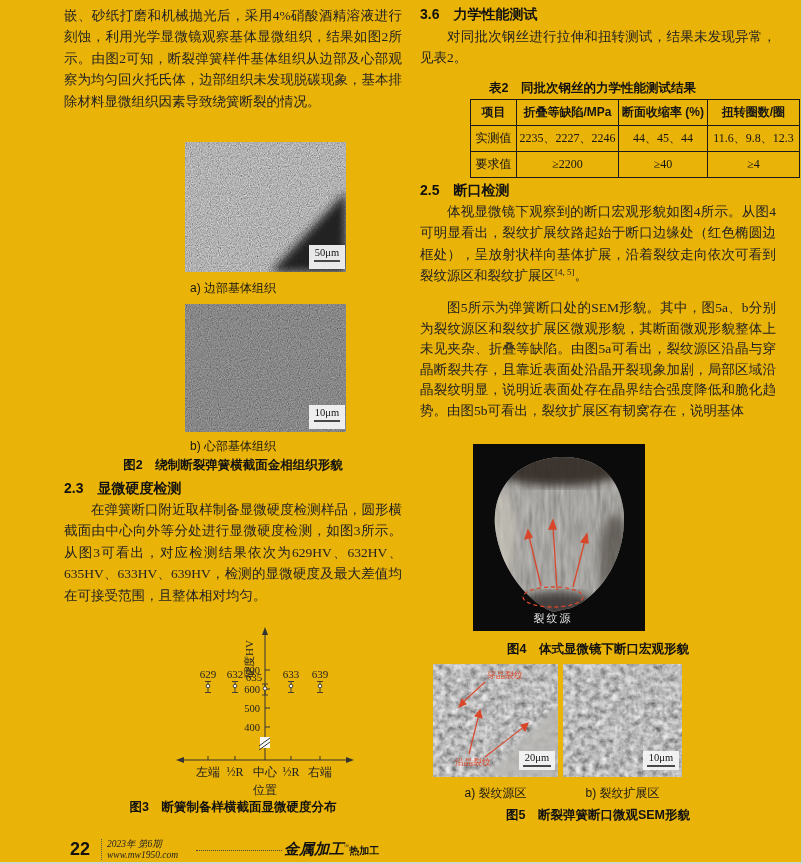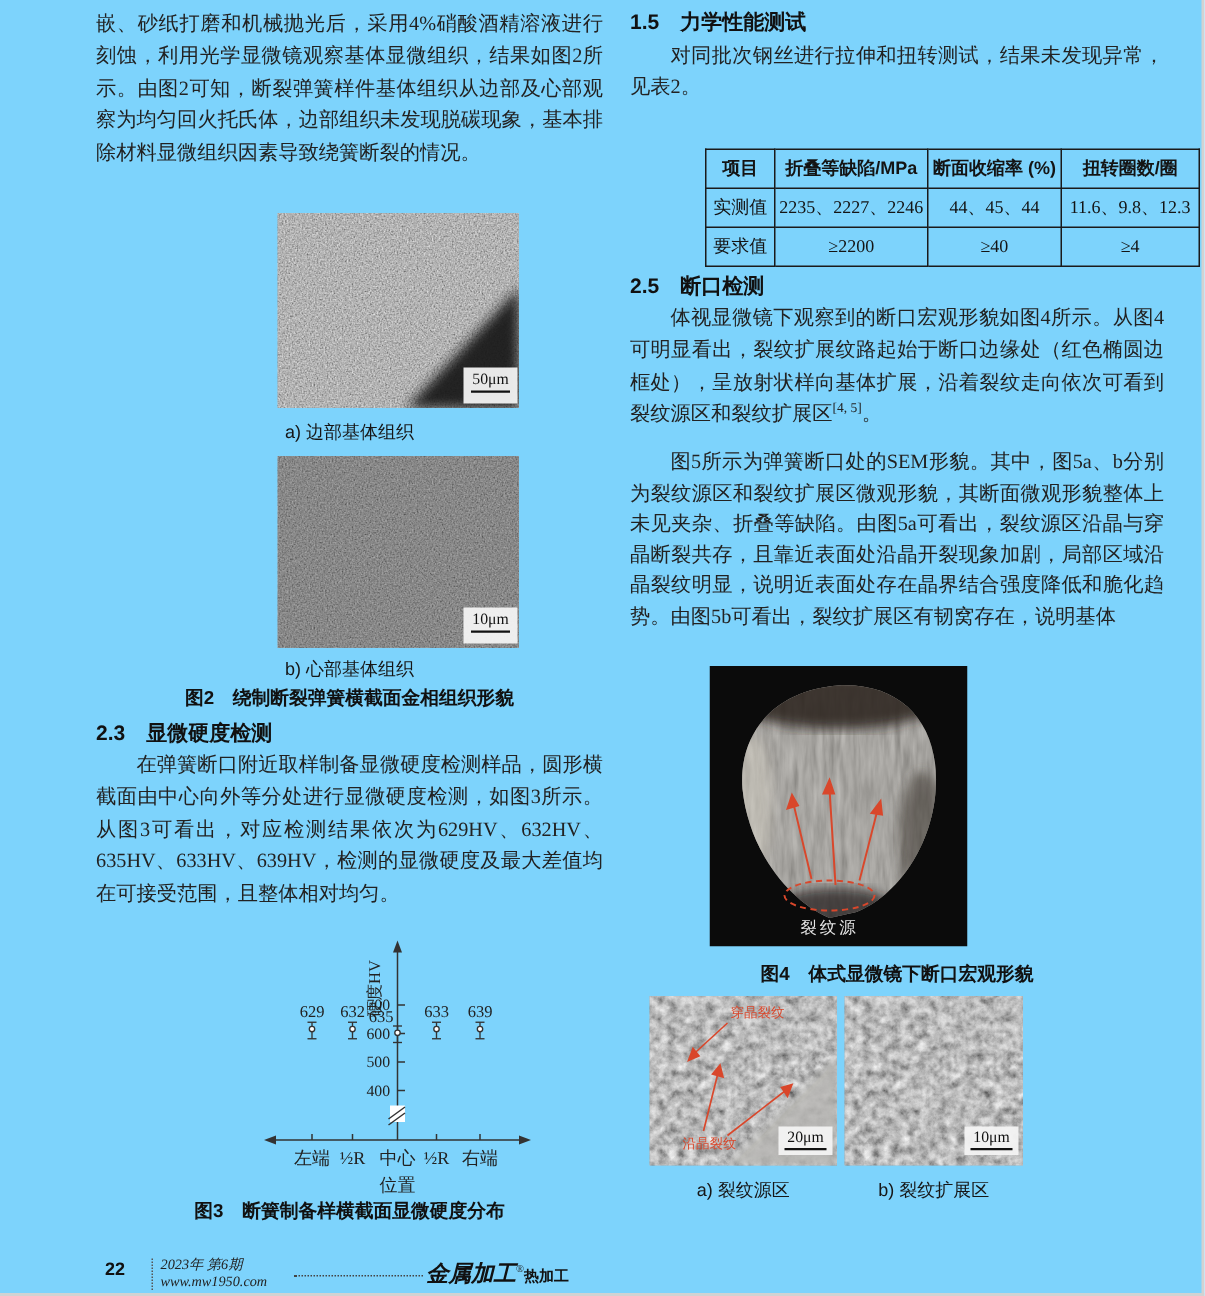--- a/index.html
+++ b/index.html
@@ -1,19 +1,19 @@
 <!DOCTYPE html>
 <html><head>
 <meta charset="utf-8">
 <style>
   html,body{margin:0;padding:0;background:#ffffff;}
   .page{
     position:relative;
     width:801px;height:862px;
-    background:#7dd3fc;
+    background:#eab308;
     border-right:2px solid #d2d2d2;
     border-bottom:2px solid #d2d2d2;
     font-family:"Liberation Serif","DejaVu Serif",serif;
     color:#1d1d1d;
     overflow:hidden;
   }
   .abs{position:absolute;}
   .para{
     font-size:13.5px;line-height:21.4px;
     text-align:justify;text-justify:inter-character;
@@ -45,21 +45,21 @@
   .ax{stroke:#333;stroke-width:1;}
   .axf{fill:#333;}
   .tick{stroke:#333;stroke-width:1;}
   .ctext{font-family:"Liberation Serif","DejaVu Serif",serif;fill:#222;}
   .ptSym{stroke:#333;stroke-width:0.9;}
   
   .photoFrame{display:block;}
   .scaleTxt{font-family:"Liberation Serif","DejaVu Serif",serif;font-size:10.5px;fill:#111;text-anchor:middle;}
   .redAnno{font-family:"Liberation Sans","DejaVu Sans",sans-serif;font-size:9px;fill:#d9472b;}
   
-  .pageNum{font-family:"Liberation Sans","DejaVu Sans",sans-serif;font-weight:bold;font-size:12px;color:#111;}
+  .pageNum{font-family:"Liberation Sans","DejaVu Sans",sans-serif;font-weight:bold;font-size:18px;color:#111;}
   .issue{font-style:italic;font-size:9.5px;line-height:11px;color:#222;}
   .dotline{border-bottom:1.5px dotted #444;}
   .logoMain{font-family:"Liberation Serif","DejaVu Serif",serif;font-weight:bold;font-style:italic;font-size:15px;color:#111;}
   .logoReg{font-size:7px;vertical-align:super;}
   .logoSub{font-family:"Liberation Sans","DejaVu Sans",sans-serif;font-weight:bold;font-size:10px;color:#111;}
   .vdots{border-left:1.5px dotted #555;}
 </style>
 </head>
 <body>
 
@@ -198,23 +198,24 @@
 
       <text class="ctext" x="65" y="52" font-size="11" text-anchor="middle">629</text>
       <text class="ctext" x="92" y="52" font-size="11" text-anchor="middle">632</text>
       <text class="ctext" x="111" y="55" font-size="11" text-anchor="middle">635</text>
       <text class="ctext" x="148" y="52" font-size="11" text-anchor="middle">633</text>
       <text class="ctext" x="177" y="52" font-size="11" text-anchor="middle">639</text>
     </svg>
   </div>
   <div class="abs figcap" style="left:65px;top:799px;width:336px;">图3　断簧制备样横截面显微硬度分布</div>
 
-  <div class="abs heading" style="left:420px;top:6px;">1.5　力学性能测试</div>
+  <div class="abs heading" style="left:420px;top:6px;">3.6　力学性能测试</div>
   <div class="abs para indent" style="left:420px;top:26px;width:356px;">对同批次钢丝进行拉伸和扭转测试，结果未发现异常，见表2。</div>
 
+  <div class="abs figcap" style="left:420px;top:80px;width:345px;">表2　同批次钢丝的力学性能测试结果</div>
 
   <div class="abs" style="left:430px;top:99px;padding-left:40px;">
     <table class="t2">
       <colgroup>
           <col style="width:14%">
           <col style="width:31%">
           <col style="width:27%">
           <col style="width:28%">
         </colgroup>
       <tbody>
@@ -301,20 +302,21 @@
     <svg class="photoFrame" width="119" height="113" viewBox="0 0 119 113">
       <rect width="119" height="113" fill="#838383"></rect>
       <rect width="119" height="113" filter="url(#nzCoarse)" opacity="0.95"></rect>
       <rect x="80" y="87" width="36" height="19" fill="#f3f3f3" opacity="0.95"></rect>
       <text x="98" y="97" class="scaleTxt">10μm</text>
       <line x1="84" y1="102" x2="112" y2="102" stroke="#111" stroke-width="1.5"></line>
     </svg>
   </div>
   <div class="abs subcap" style="left:433px;top:785px;width:125px;">a) 裂纹源区</div>
   <div class="abs subcap" style="left:563px;top:785px;width:119px;">b) 裂纹扩展区</div>
+  <div class="abs figcap" style="left:420px;top:807px;width:356px;">图5　断裂弹簧断口微观SEM形貌</div>
 
   <div class="abs pageNum" style="left:70px;top:839px;">22</div>
   <div class="abs vdots" style="left:101px;top:839px;height:21px;"></div>
   <div class="abs issue" style="left:107px;top:839px;width:110px;">
     <div>2023年 第6期</div>
     <div>www.mw1950.com</div>
   </div>
   <div class="abs dotline" style="left:196px;top:840px;width:86px;height:10px;"></div>
   <div class="abs" style="left:284px;top:840px;white-space:nowrap;"><span class="logoMain">金属加工</span><span class="logoReg">®</span><span class="logoSub">热加工</span></div>
 

